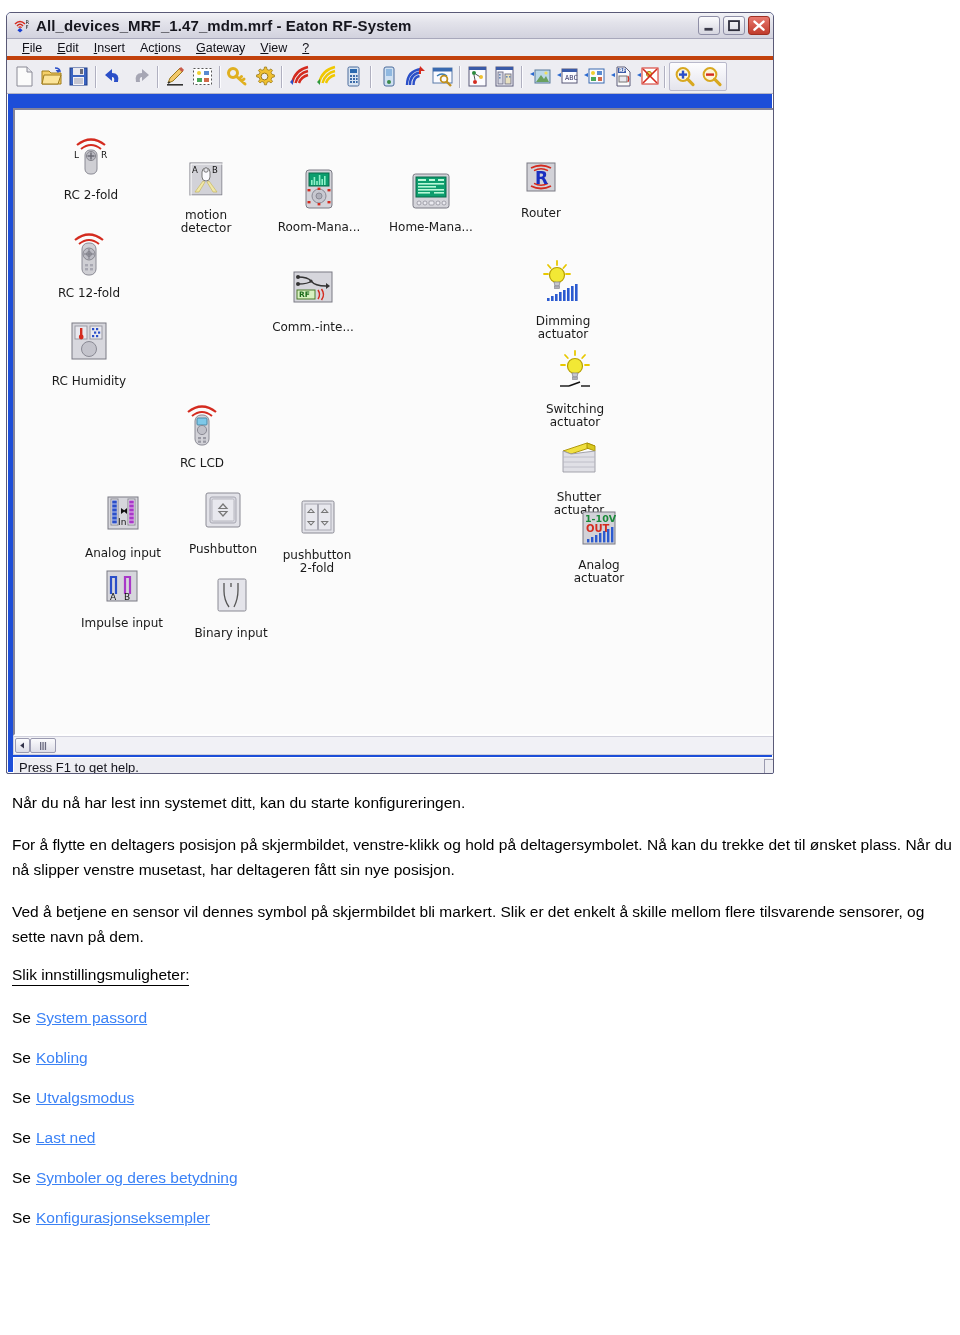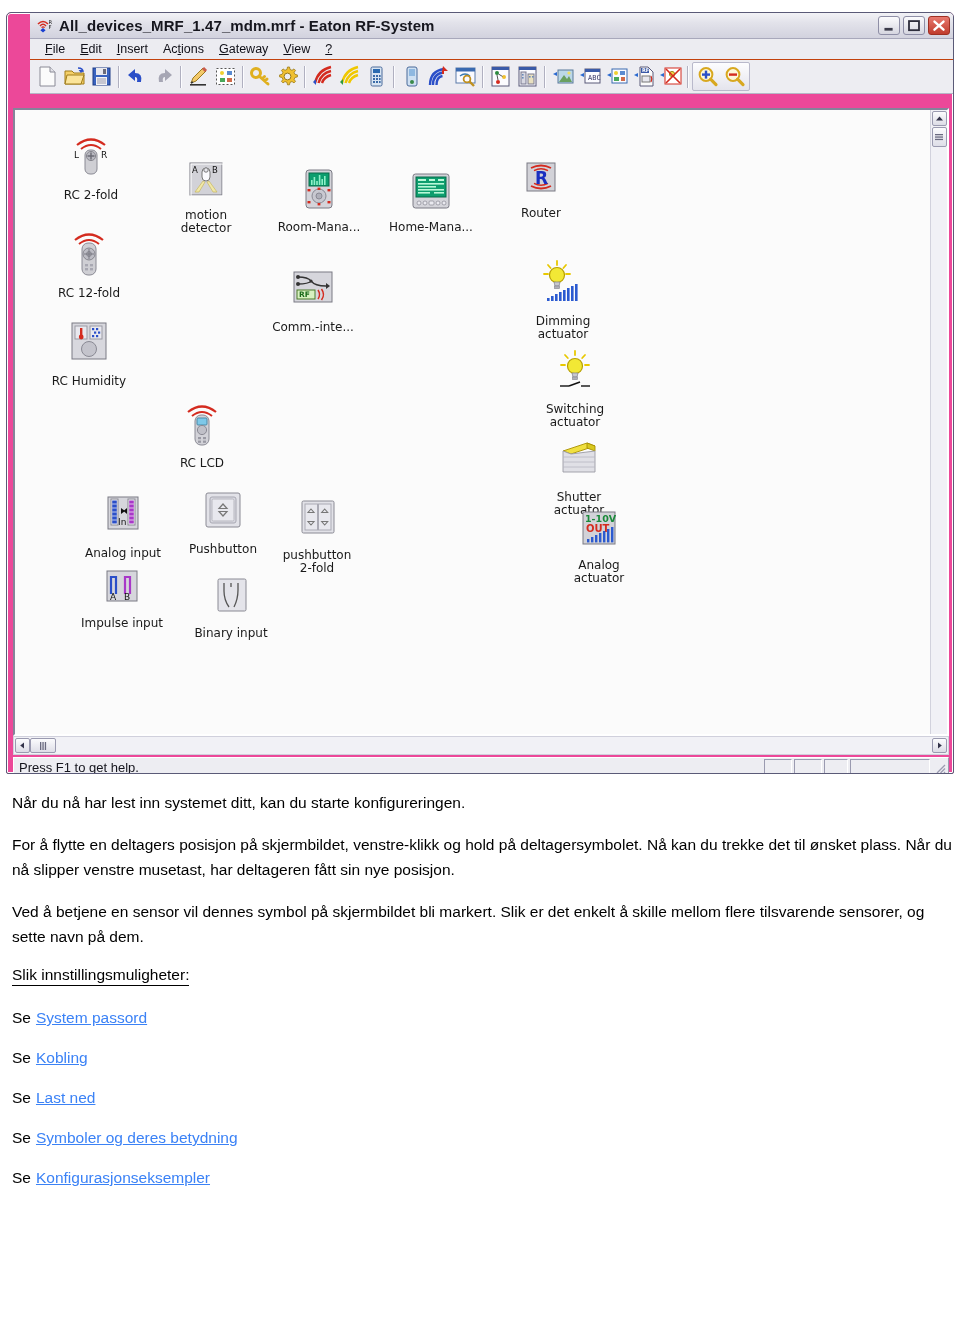--- a/index.html
+++ b/index.html
@@ -6,27 +6,26 @@
   html, body {
     margin: 0; padding: 0;
     width: 960px; height: 1335px;
     background: #ffffff;
     font-family: "Liberation Sans", sans-serif;
   }
 
   
   .win {
     position: absolute; left: 6px; top: 12px;
-    width: 948px; height: 762px;
-    background: #ec4899;
+    width: 768px; height: 762px;
+    background: #1d4ed8;
     border: 1px solid #5a5a77;
     border-radius: 5px 5px 2px 2px;
     box-shadow: 0 0 0 1px #ffffff inset;
     overflow: hidden;
-    padding-left: 23px;
   }
   .titlebar {
     height: 26px;
     background: linear-gradient(180deg,#f2f2f6 0%,#e2e2ea 40%,#d2d2de 100%);
     border-bottom: 1px solid #a8a8bb;
     display: flex; align-items: center;
     padding: 0 3px 0 6px;
     position: relative;
   }
   .title-icon { width: 18px; height: 18px; position: relative; flex: 0 0 auto; margin-right: 5px; }
@@ -44,21 +43,21 @@
   }
   .wbtn.close {
     background: linear-gradient(180deg,#e8796e,#c03b2c);
     border-color: #9e2f22;
   }
   .wbtn .g { position:absolute; left:0; top:0; right:0; bottom:0; }
 
   
   .menubar {
     height: 21px; background: #ececf1;
-    border-bottom: 1px solid #c2410c;
+    border-bottom: 4px solid #c2410c;
     display: flex; align-items: center; padding-left: 8px;
   }
   .menuitem {
     font-size: 12.5px; color: #101018;
     padding: 2px 8px 2px 7px; white-space: nowrap;
   }
   .menuitem .u { text-decoration: underline; }
 
   
   .toolbar {
@@ -866,20 +865,23 @@
 
   <div><span class="heading-u">Slik innstillingsmuligheter:</span></div>
 
   <div class="linkrow">
     <span>Se</span><a href="#">System  passord</a>
   </div>
   <div class="linkrow">
     <span>Se</span><a href="#">Kobling</a>
   </div>
   <div class="linkrow">
+    <span>Se</span><a href="#">Utvalgsmodus</a>
+  </div>
+  <div class="linkrow">
     <span>Se</span><a href="#">Last ned</a>
   </div>
   <div class="linkrow">
     <span>Se</span><a href="#">Symboler og deres betydning</a>
   </div>
   <div class="linkrow">
     <span>Se</span><a href="#">Konfigurasjonseksempler</a>
   </div>
 </div>
 

